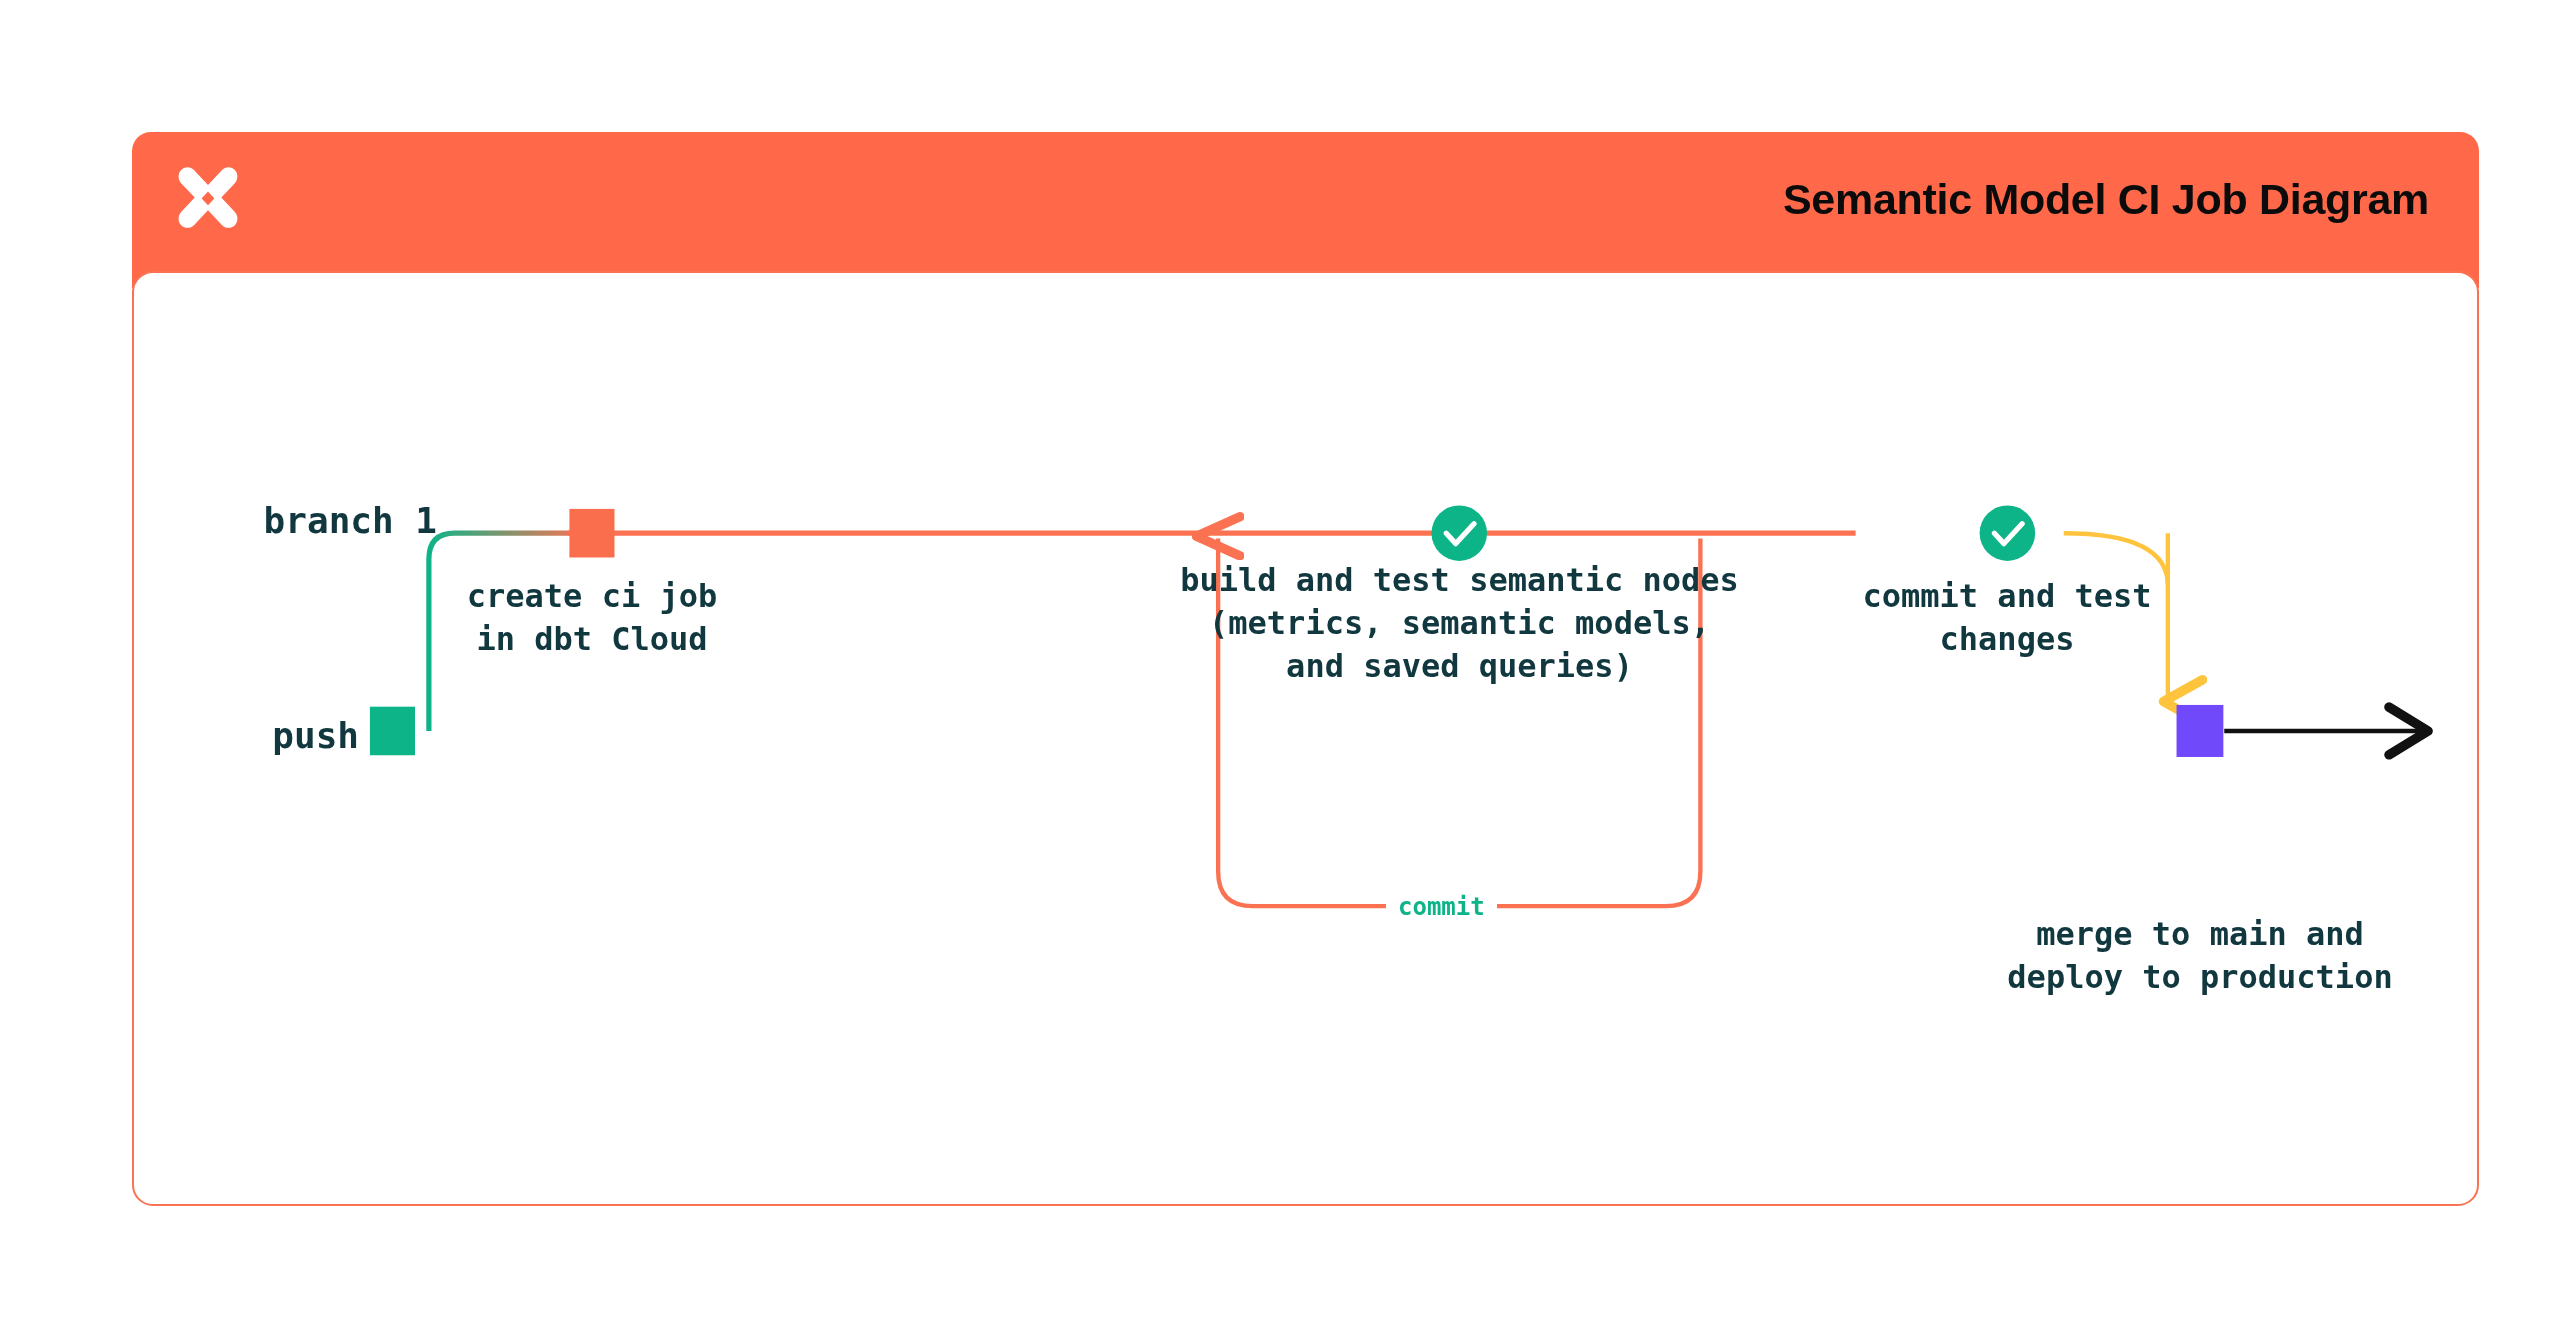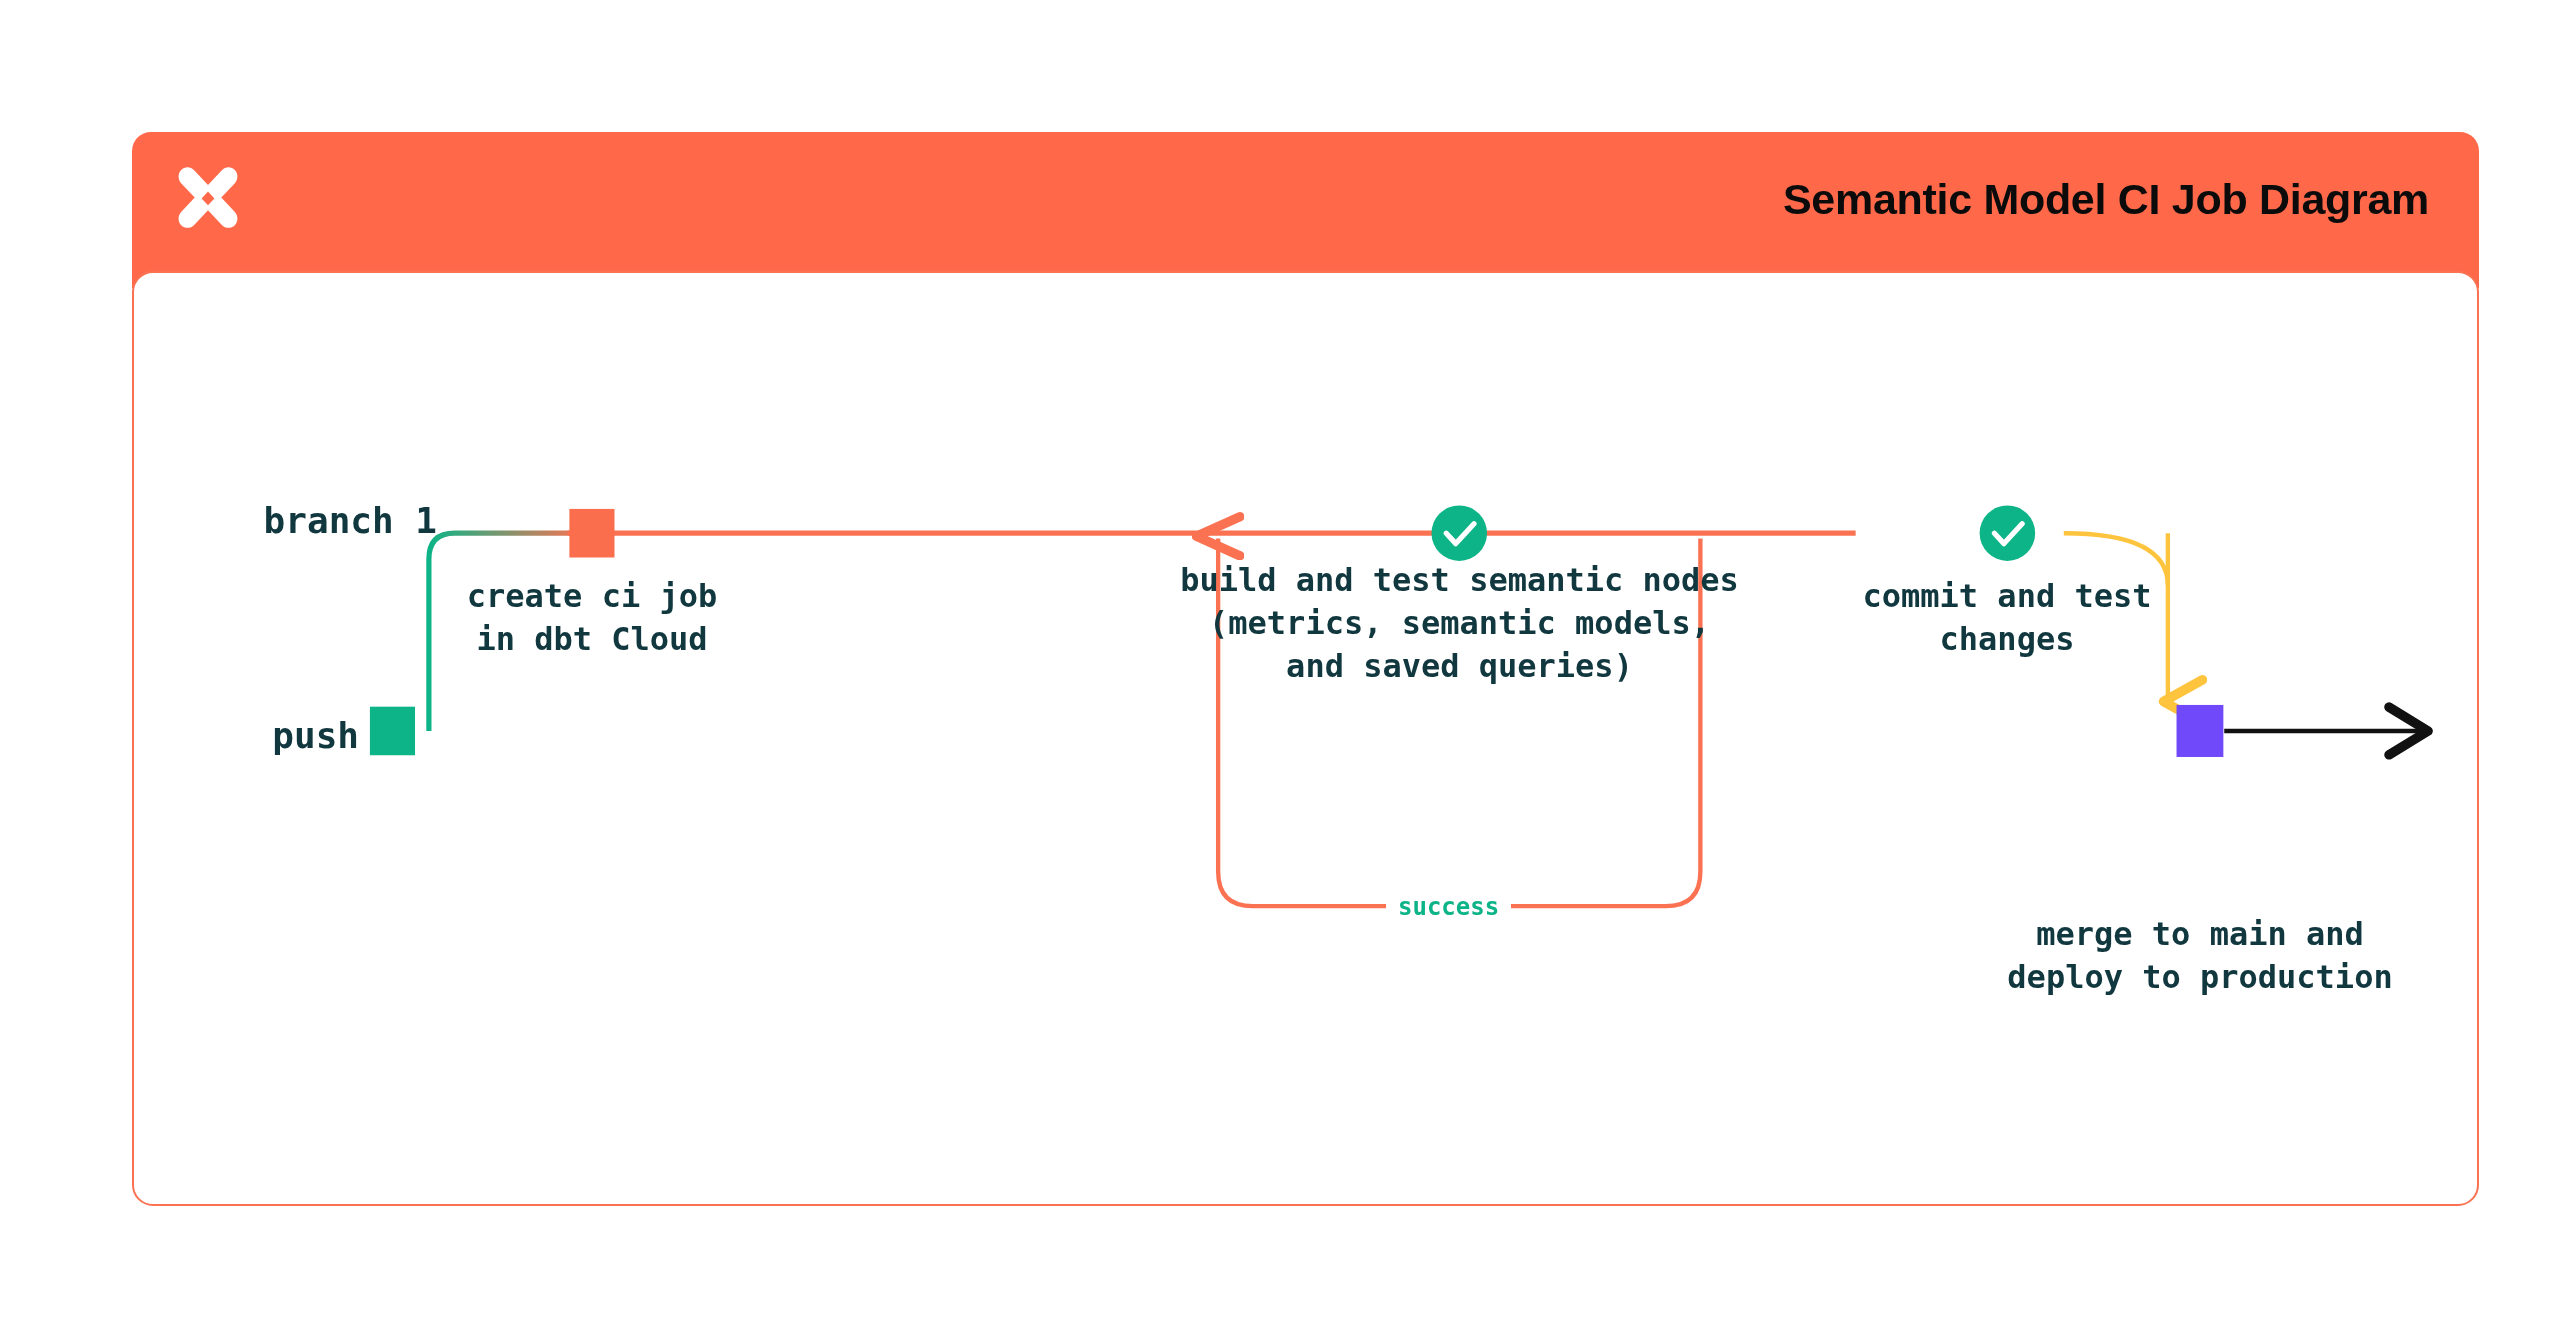--- a/index.html
+++ b/index.html
@@ -193,20 +193,20 @@
         <div class="lbl node-label" style="left:996px; top:286px; width:659px;">build and test semantic nodes
 (metrics, semantic models,
 and saved queries)</div>
 
         <div class="lbl node-label" style="left:1684px; top:302px; width:378px;">commit and test
 changes</div>
 
         <div class="lbl node-label" style="left:1806px; top:640px; width:520px;">merge to main and
 deploy to production</div>
 
-        <div class="lbl edge-label" style="left:1252px; top:618px;">success</div>
+        <div class="lbl edge-label" style="left:1252px; top:618px;">commit</div>
 
       </div>
 
     </div>
   </div>
 </div>
 
 
 </body></html>

